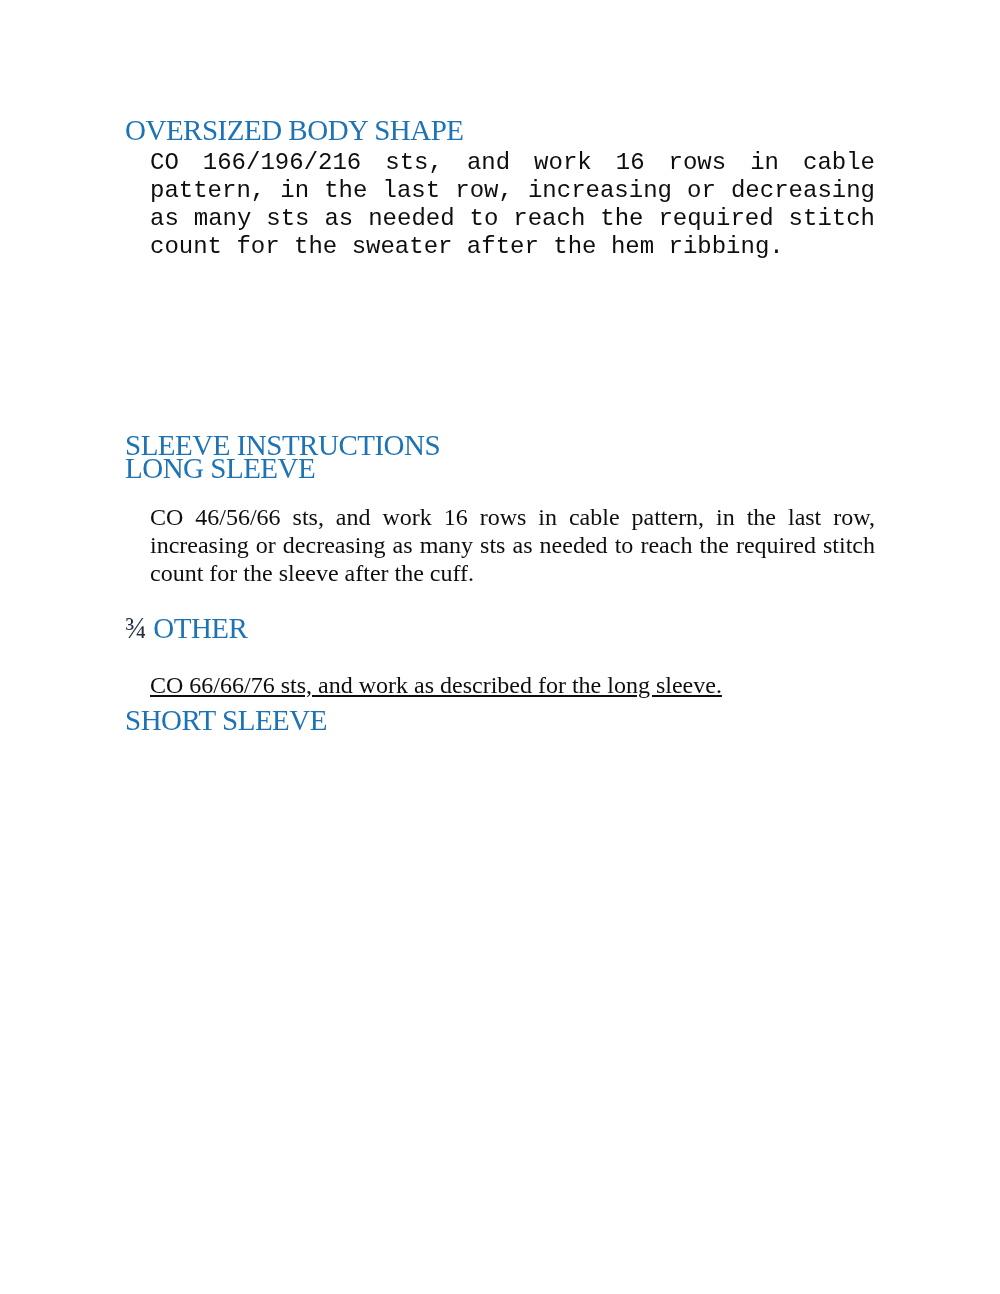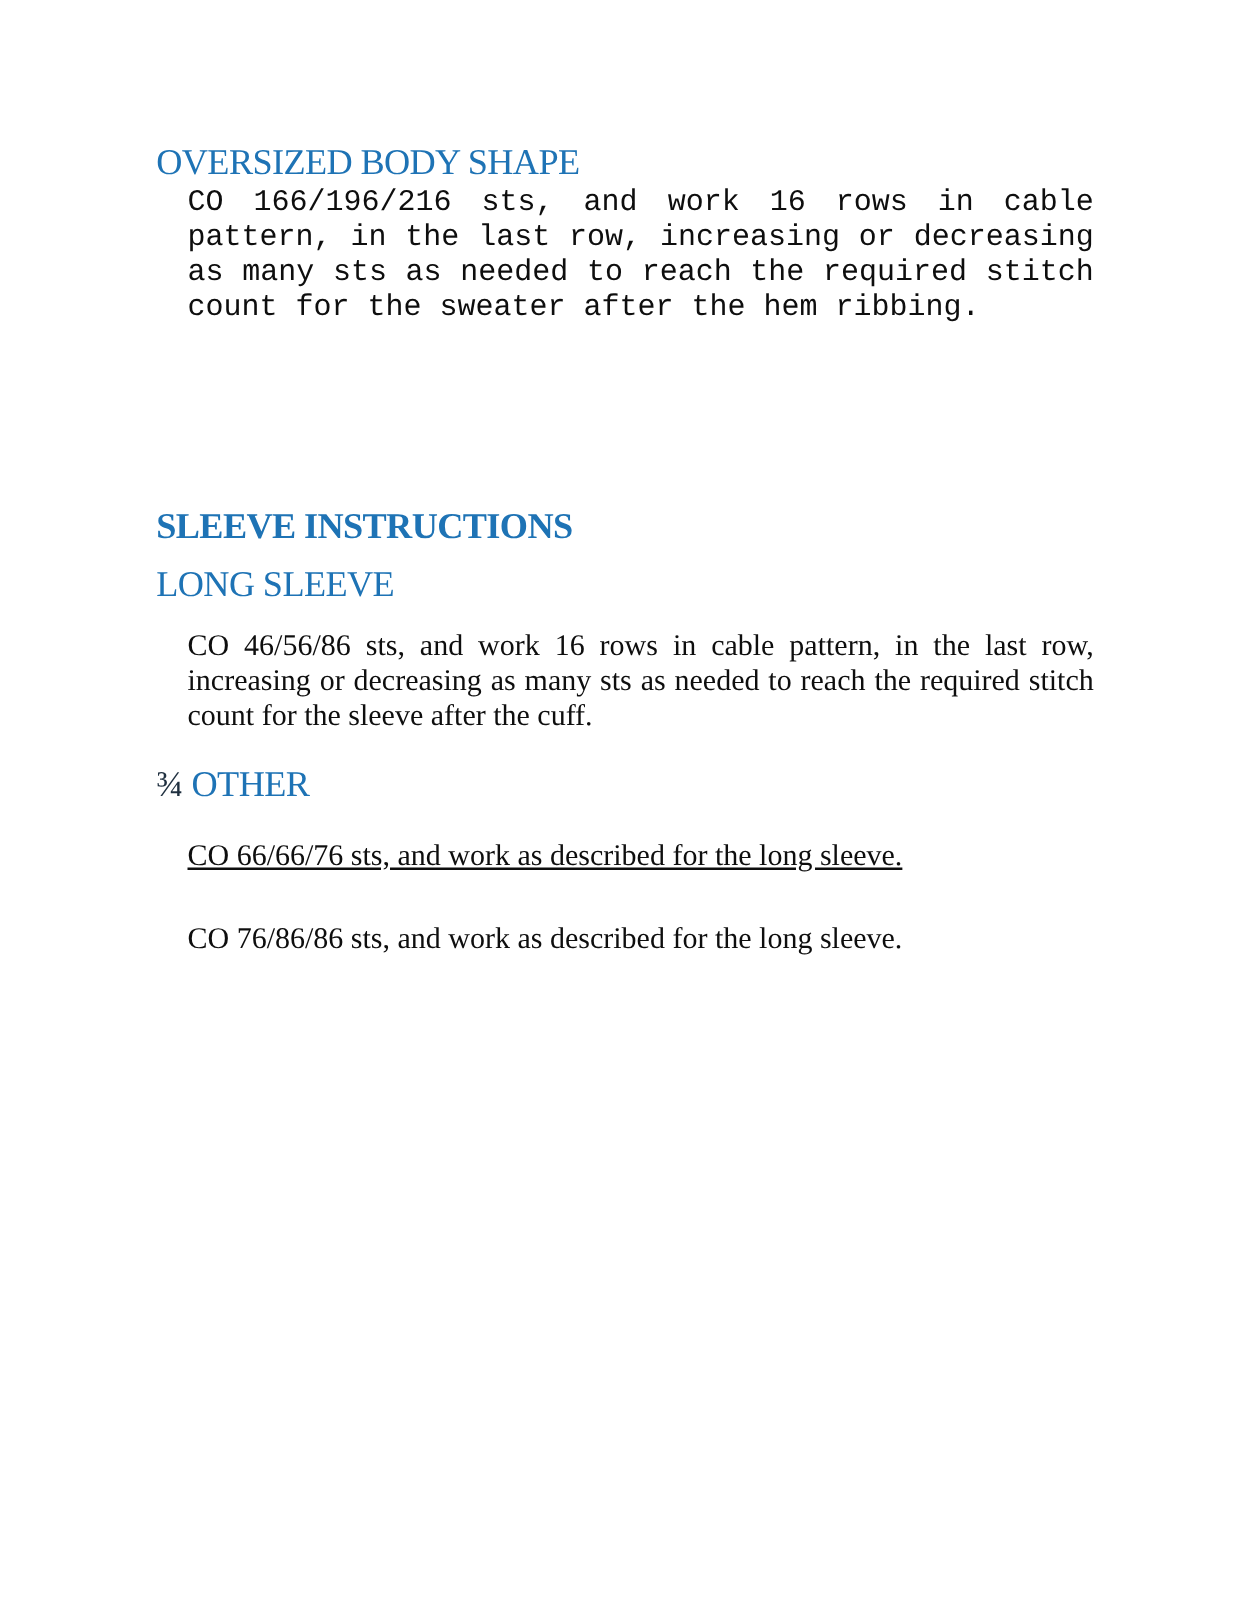--- a/index.html
+++ b/index.html
@@ -22,21 +22,22 @@
     position: absolute;
     left: 125px;
     font-size: 29px;
     line-height: 29px;
     font-weight: normal;
     letter-spacing: -0.5px;
     color: var(--heading-blue, #1E73B5);
     white-space: nowrap;
   }
   .heading--chapter {
-    font-weight: bold;
+    font-weight: normal;
+    margin-top: 24px;
   }
   .heading .fraction {
     color: var(--fraction-dark, #1F2F3F);
     margin-right: 7px;
   }
   .para {
     position: absolute;
     left: 150px;
     width: 725px;
     font-size: 24px;
@@ -62,20 +63,20 @@
 
 <div class="page">
 
   <h2 class="heading" id="h-oversized">OVERSIZED BODY SHAPE</h2>
   <p class="para" id="p-oversized">CO 166/196/216 sts, and work 16 rows in cable pattern, in the last row, increasing or decreasing as many sts as needed to reach the required stitch count for the sweater after the hem ribbing.</p>
 
 
   <h1 class="heading heading--chapter" id="h-sleeveinstr">SLEEVE INSTRUCTIONS</h1>
 
   <h2 class="heading" id="h-long">LONG SLEEVE</h2>
-  <p class="para" id="p-long">CO 46/56/86 sts, and work 16 rows in cable pattern, in the last row, increasing or decreasing as many sts as needed to reach the required stitch count for the sleeve after the cuff.</p>
+  <p class="para" id="p-long">CO 46/56/66 sts, and work 16 rows in cable pattern, in the last row, increasing or decreasing as many sts as needed to reach the required stitch count for the sleeve after the cuff.</p>
 
   <h2 class="heading" id="h-threeq"><span class="fraction">¾</span><span>OTHER</span></h2>
   <p class="para" id="p-threeq">CO 66/66/76 sts, and work as described for the long sleeve.</p>
 
-  <p class="para" id="p-short">CO 76/86/86 sts, and work as described for the long sleeve.</p>
+  <h2 class="heading" id="h-short">SHORT SLEEVE</h2>
 
 </div>
 
 </body></html>

